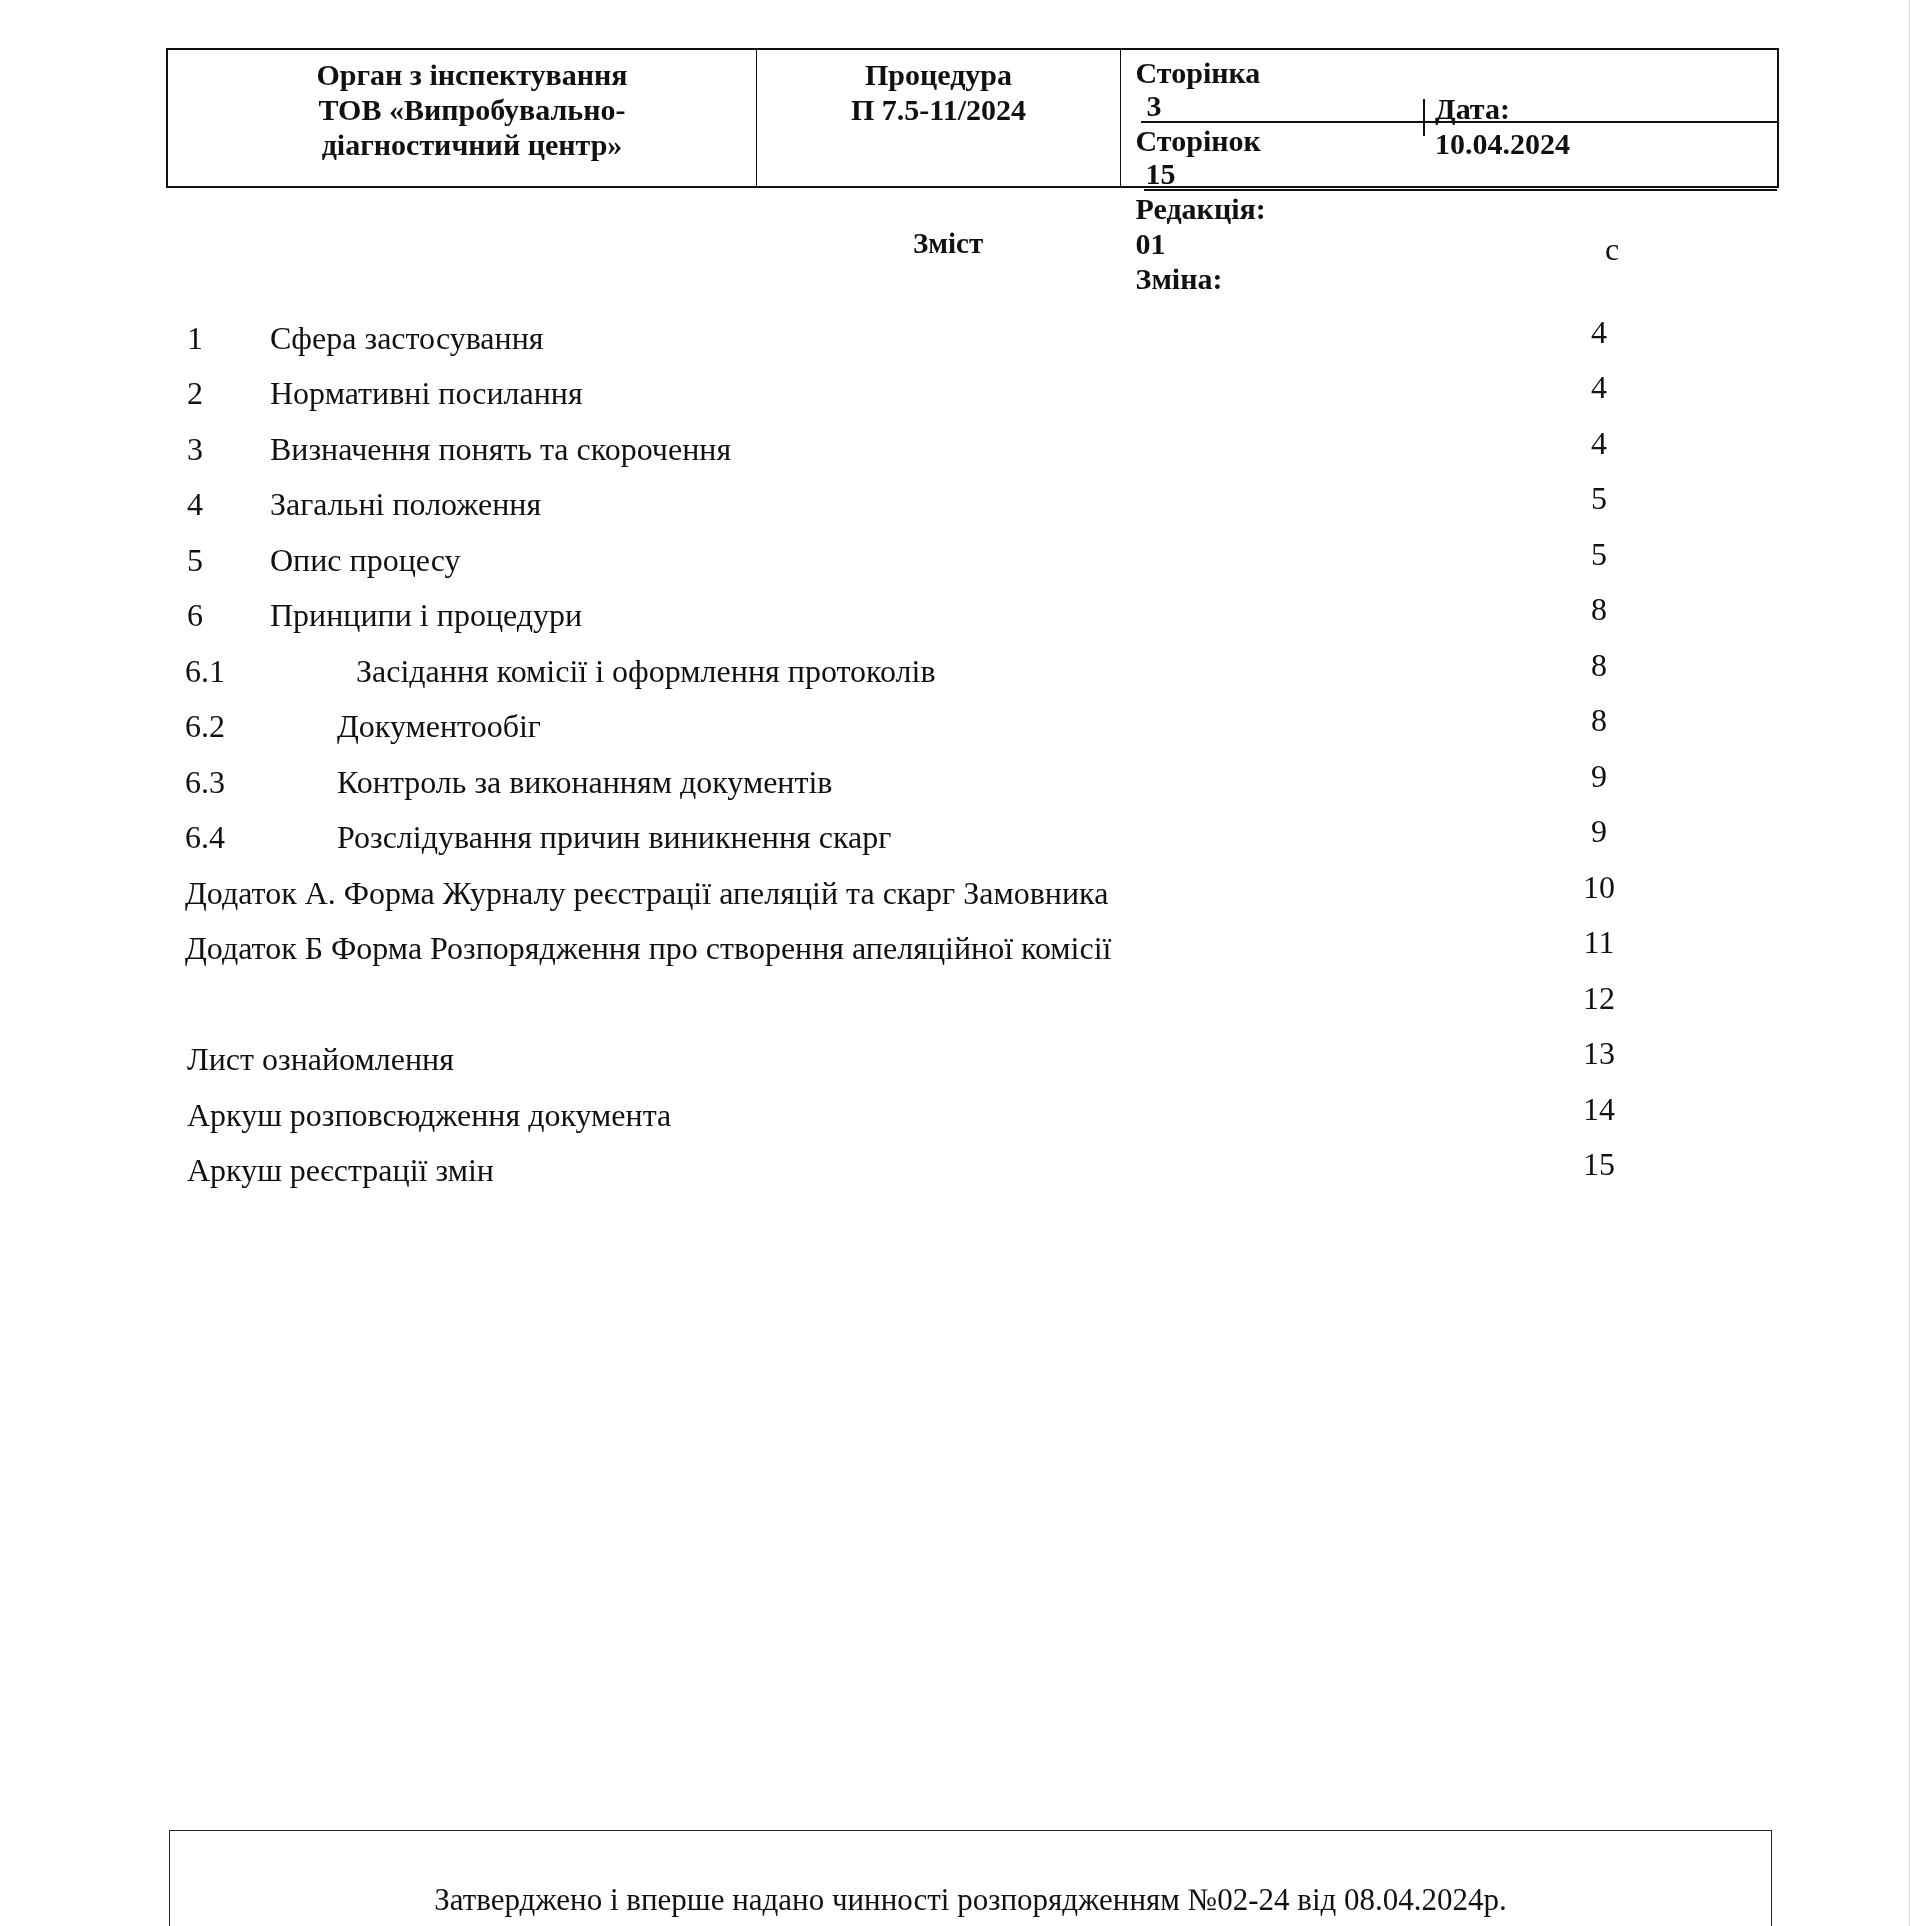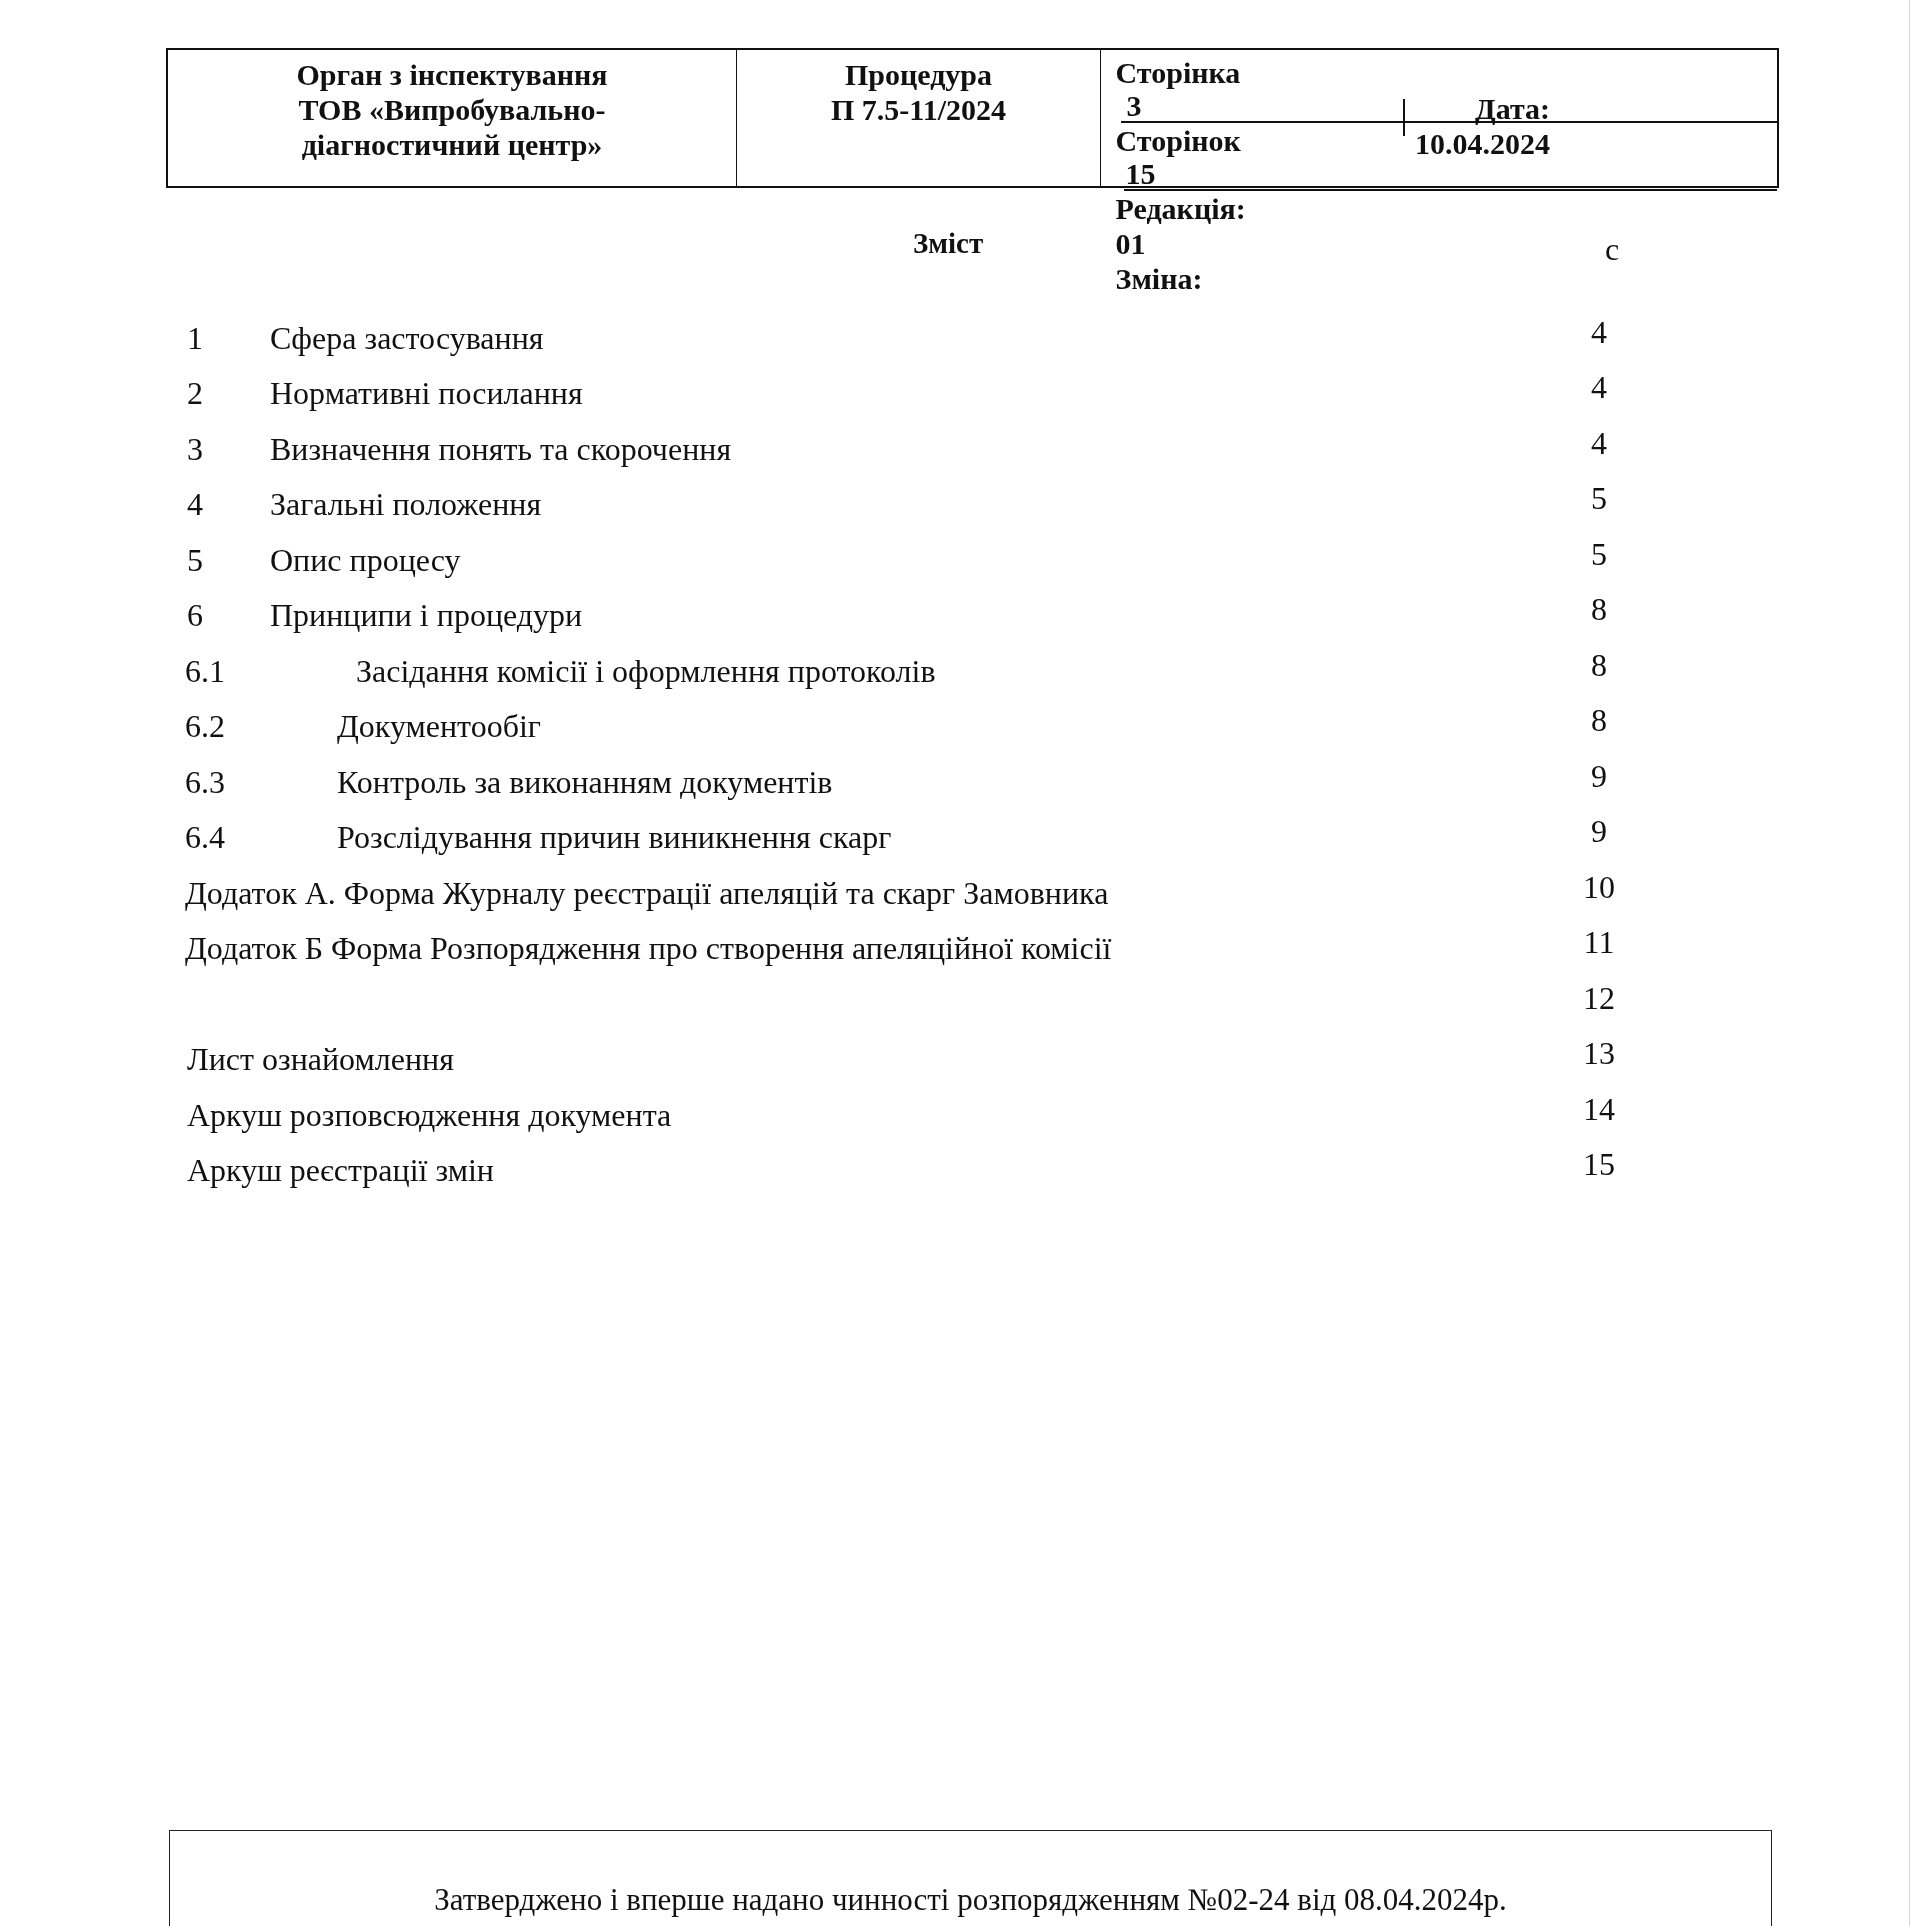--- a/index.html
+++ b/index.html
@@ -5,29 +5,29 @@
   html, body { margin: 0; padding: 0; }
   body {
     width: 1911px; height: 2703px; position: relative; overflow: hidden;
     background: #ffffff; color: #111111;
     font-family: "Liberation Serif", "DejaVu Serif", serif;
   }
   .page-edge-right { position: absolute; top: 0; right: 0; width: 2.3px; height: 2689px; background: #d4d4d4; }
 
   
   .hdr { position: absolute; left: 166px; top: 48px; width: 1613px; height: 140px;
-    border: 2.3px solid #111; box-sizing: border-box; display: flex; }
+    border: 2.3px solid #111; box-sizing: border-box; display: flex; padding-left: 20px; }
   .hdr-cell { box-sizing: border-box; height: 100%; font-weight: bold; font-size: 30px; line-height: 35px; }
   .hdr-org { width: 569px; border-right: 1.5px solid #111; text-align: center; padding-top: 7px; }
   .hdr-proc { width: 364px; border-right: 1.5px solid #111; text-align: center; padding-top: 7px; }
   .hdr-meta { flex: 1; padding: 5.4px 0 0 14.6px; position: relative; }
   .hdr-meta .row { display: flex; white-space: nowrap; flex-direction: column; }
   .u { display: inline-block; border-bottom: 2.3px solid #111; line-height: 31px; padding: 0 5.4px; }
   .date-sep { position: absolute; left: 302px; top: 49px; width: 1.5px; height: 37px; background: #111; }
-  .date-lbl { position: absolute; left: 314px; top: 41px; align-items: flex-end; }
+  .date-lbl { position: absolute; left: 314px; top: 41px; }
 
   
   .toc-title { position: absolute; left: 913px; top: 227px; font-weight: bold; font-size: 29px; }
   .toc-c { position: absolute; left: 1605px; top: 231px; font-size: 32px; }
   .toc { position: absolute; left: 0; top: 320px; width: 1911px; }
   .toc-row { position: absolute; left: 0; height: 42px; width: 100%; font-size: 32px; white-space: nowrap; }
   .toc-num { position: absolute; top: 0; }
   .toc-label { position: absolute; top: 0; }
   .toc-page { position: absolute; left: 1572px; top: -6.2px; width: 54px; text-align: center; }
 

